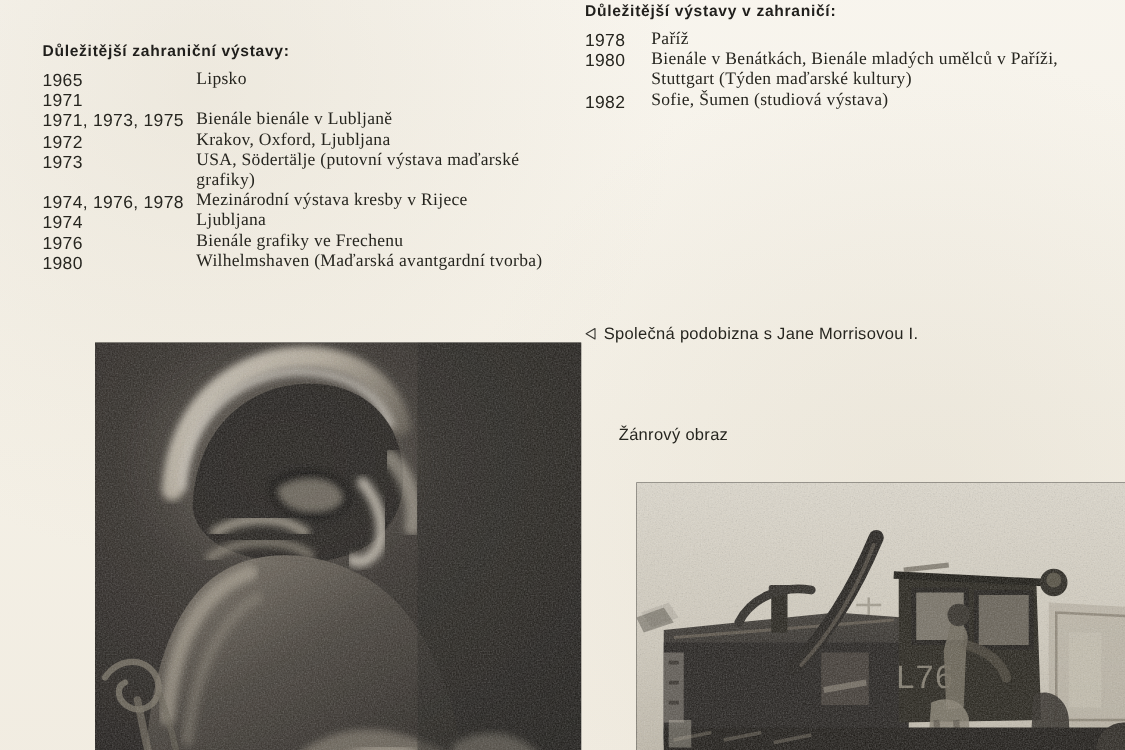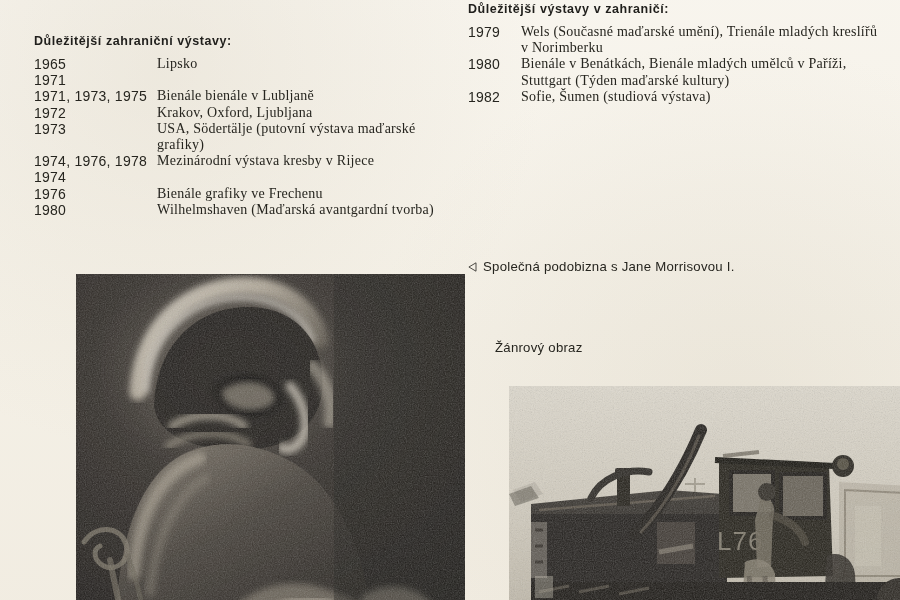--- a/index.html
+++ b/index.html
@@ -140,40 +140,41 @@
       <div class="entry">
         <span class="entry-year">1973</span>
         <span class="entry-desc">USA, Södertälje (putovní výstava maďarské grafiky)</span>
       </div>
       <div class="entry">
         <span class="entry-year">1974, 1976, 1978</span>
         <span class="entry-desc">Mezinárodní výstava kresby v Rijece</span>
       </div>
       <div class="entry">
         <span class="entry-year">1974</span>
+        <span class="entry-desc">Ljubljana</span>
       </div>
       <div class="entry">
         <span class="entry-year">1976</span>
         <span class="entry-desc">Bienále grafiky ve Frechenu</span>
       </div>
       <div class="entry">
         <span class="entry-year">1980</span>
         <span class="entry-desc">Wilhelmshaven (Maďarská avantgardní tvorba)</span>
       </div>
 
     </div>
   </div>
 
   <div class="col col-right">
     <h2 class="col-heading">Důležitější výstavy v zahraničí:</h2>
     <div class="entry-list">
 
       <div class="entry">
-        <span class="entry-year">1979</span>
-        <span class="entry-desc">Wels (Současné maďarské umění), Trienále mladých kreslířů v Norimberku</span>
+        <span class="entry-year">1978</span>
+        <span class="entry-desc">Paříž</span>
       </div>
       <div class="entry">
         <span class="entry-year">1980</span>
         <span class="entry-desc">Bienále v Benátkách, Bienále mladých umělců v Paříži, Stuttgart (Týden maďarské kultury)</span>
       </div>
       <div class="entry">
         <span class="entry-year">1982</span>
         <span class="entry-desc">Sofie, Šumen (studiová výstava)</span>
       </div>
 

